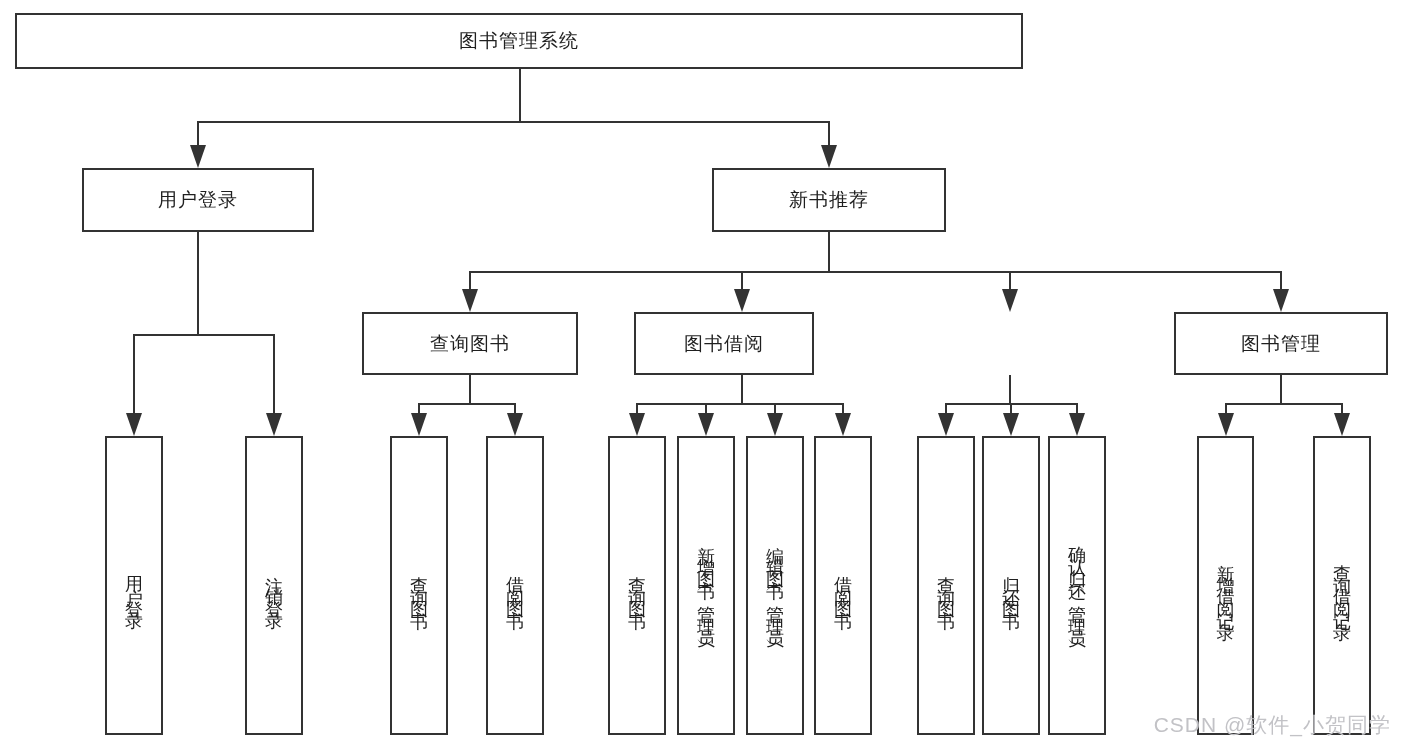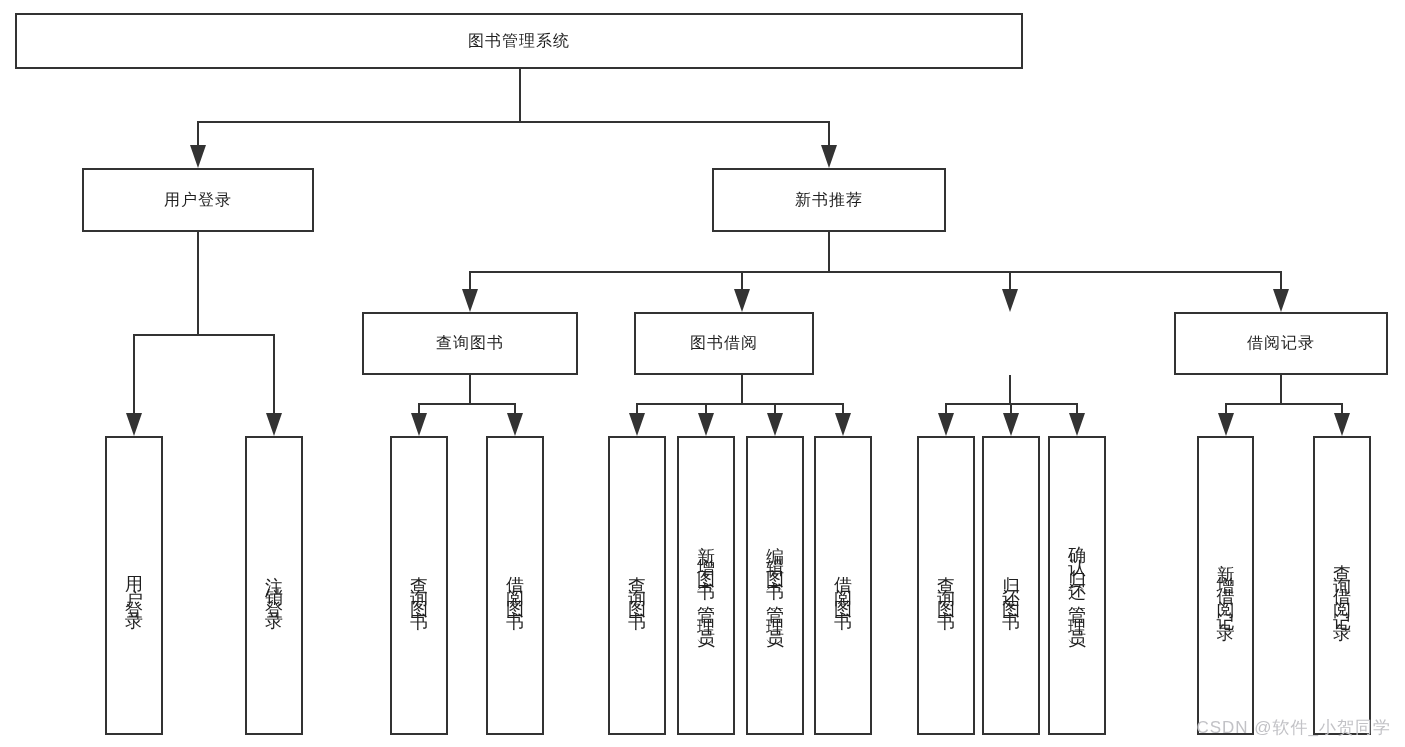--- a/index.html
+++ b/index.html
@@ -26,37 +26,37 @@
     position: absolute;
     background: #ffffff;
     border: 2px solid #333333;
     box-sizing: border-box;
     display: flex;
     align-items: center;
     justify-content: center;
     color: #1f1f1f;
   }
   .hlabel {
-    font-size: 16px;
+    font-size: 19px;
     letter-spacing: 1px;
     white-space: nowrap;
   }
   .vtext {
     writing-mode: vertical-rl;
     text-orientation: mixed;
     font-size: 18px;
     letter-spacing: 12px;
     line-height: 1;
     white-space: nowrap;
   }
   .watermark {
     position: absolute;
     right: 14px;
     bottom: 8px;
-    font-size: 17px;
+    font-size: 21px;
     color: #c2c2c6;
     letter-spacing: 1px;
     white-space: nowrap;
   }
 </style>
 </head>
 <body>
 
 <div class="stage">
 
@@ -133,21 +133,21 @@
     <span class="hlabel">新书推荐</span>
   </div>
 
   <div class="node" style="left:362px;top:312px;width:216px;height:63px">
     <span class="hlabel">查询图书</span>
   </div>
   <div class="node" style="left:634px;top:312px;width:180px;height:63px">
     <span class="hlabel">图书借阅</span>
   </div>
   <div class="node" style="left:1174px;top:312px;width:214px;height:63px">
-    <span class="hlabel">借阅记录</span>
+    <span class="hlabel">图书管理</span>
   </div>
 
   <div class="node" style="left:105px;top:436px;width:58px;height:299px">
     <span class="vtext">用户登录</span>
   </div>
   <div class="node" style="left:245px;top:436px;width:58px;height:299px">
     <span class="vtext">注销登录</span>
   </div>
 
   <div class="node" style="left:390px;top:436px;width:58px;height:299px">

